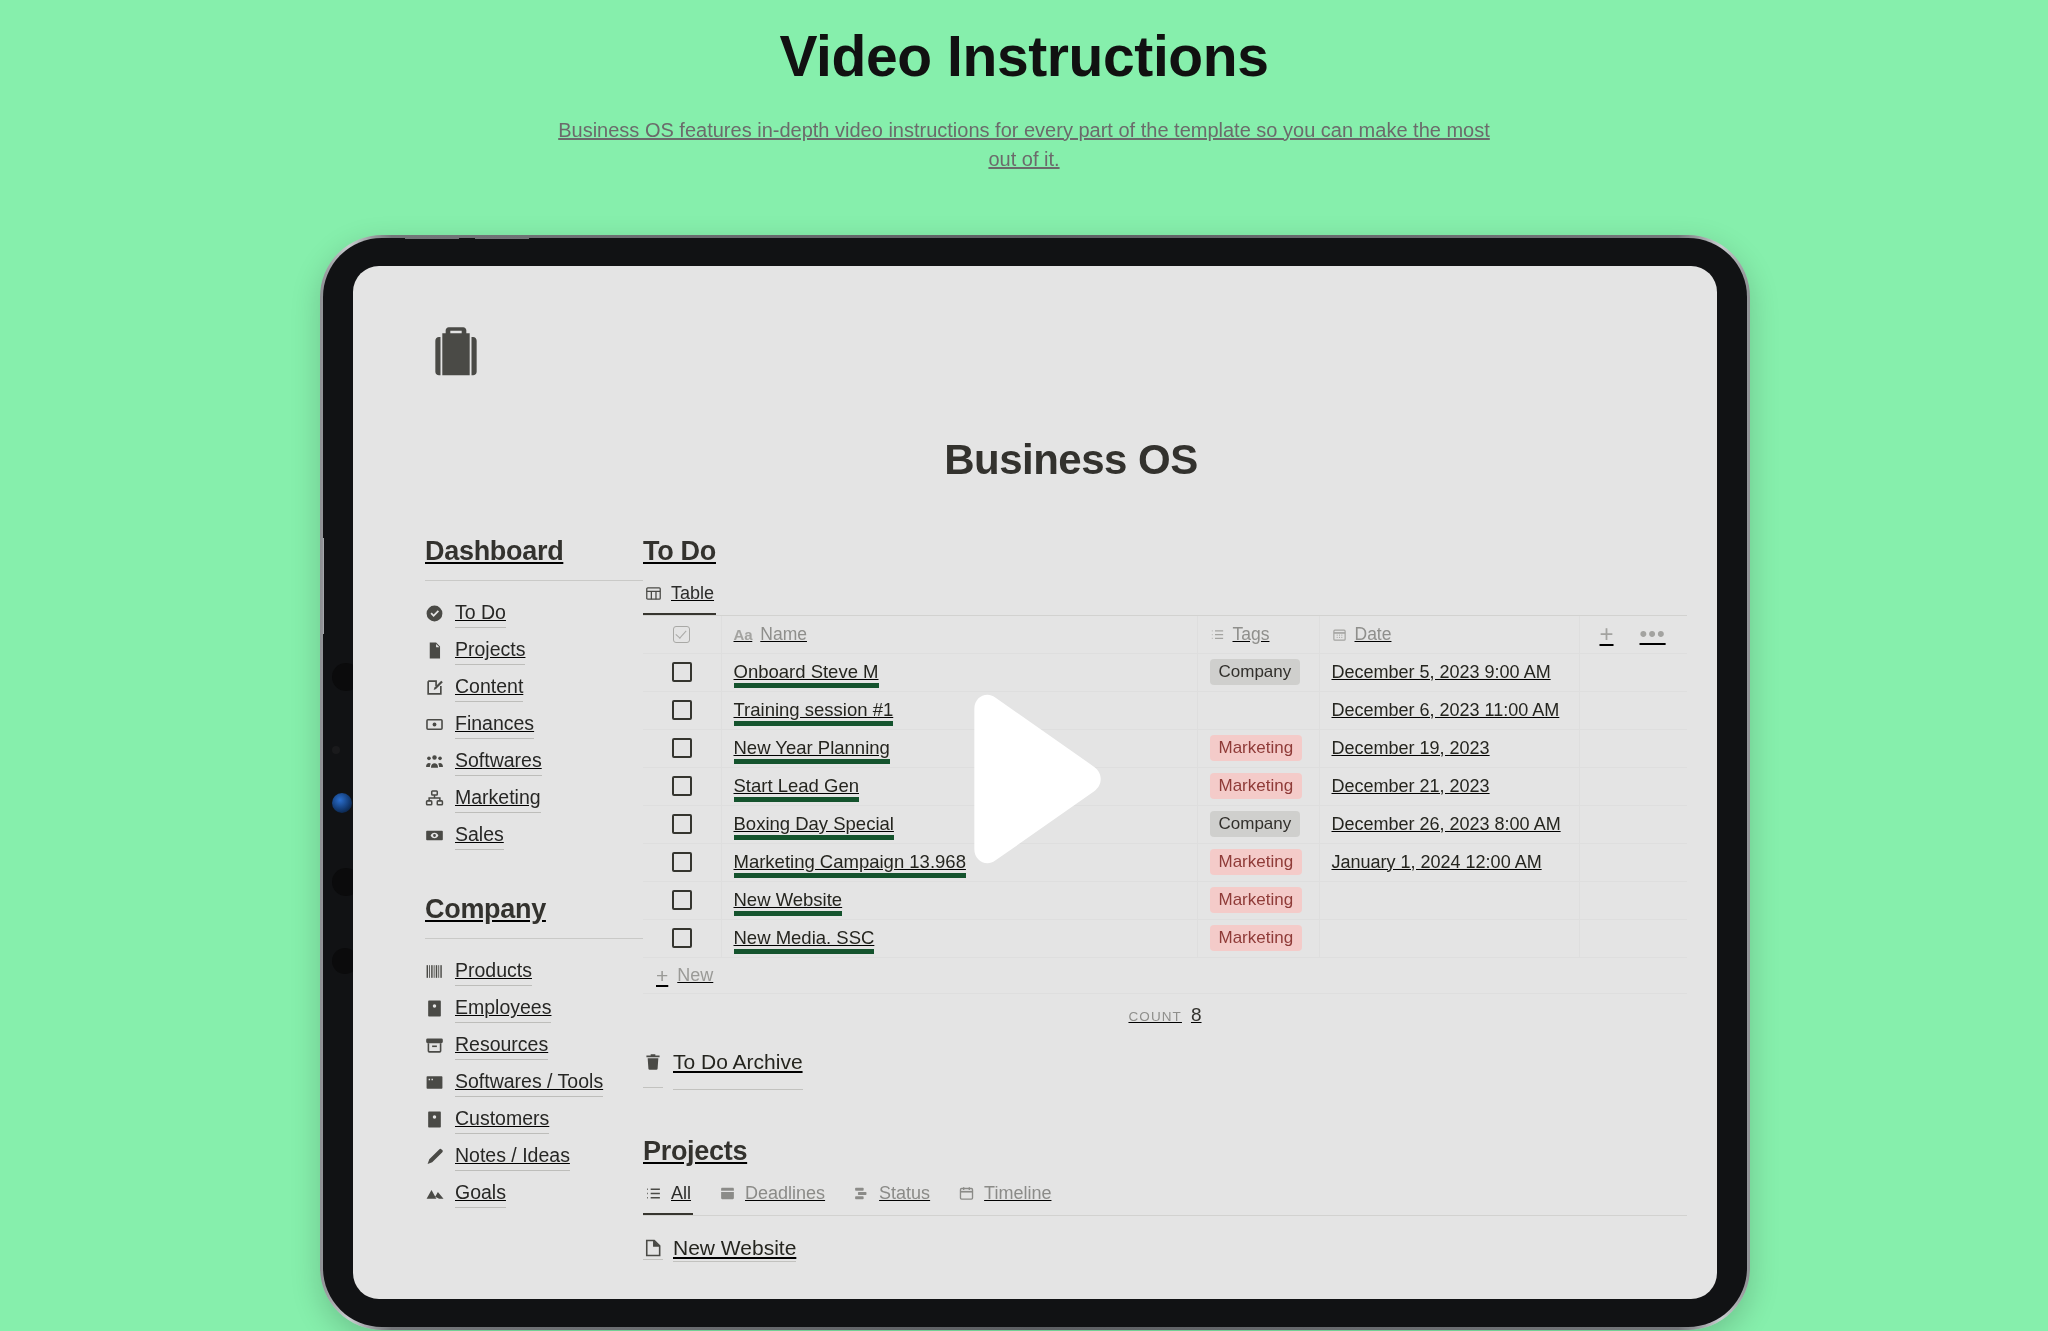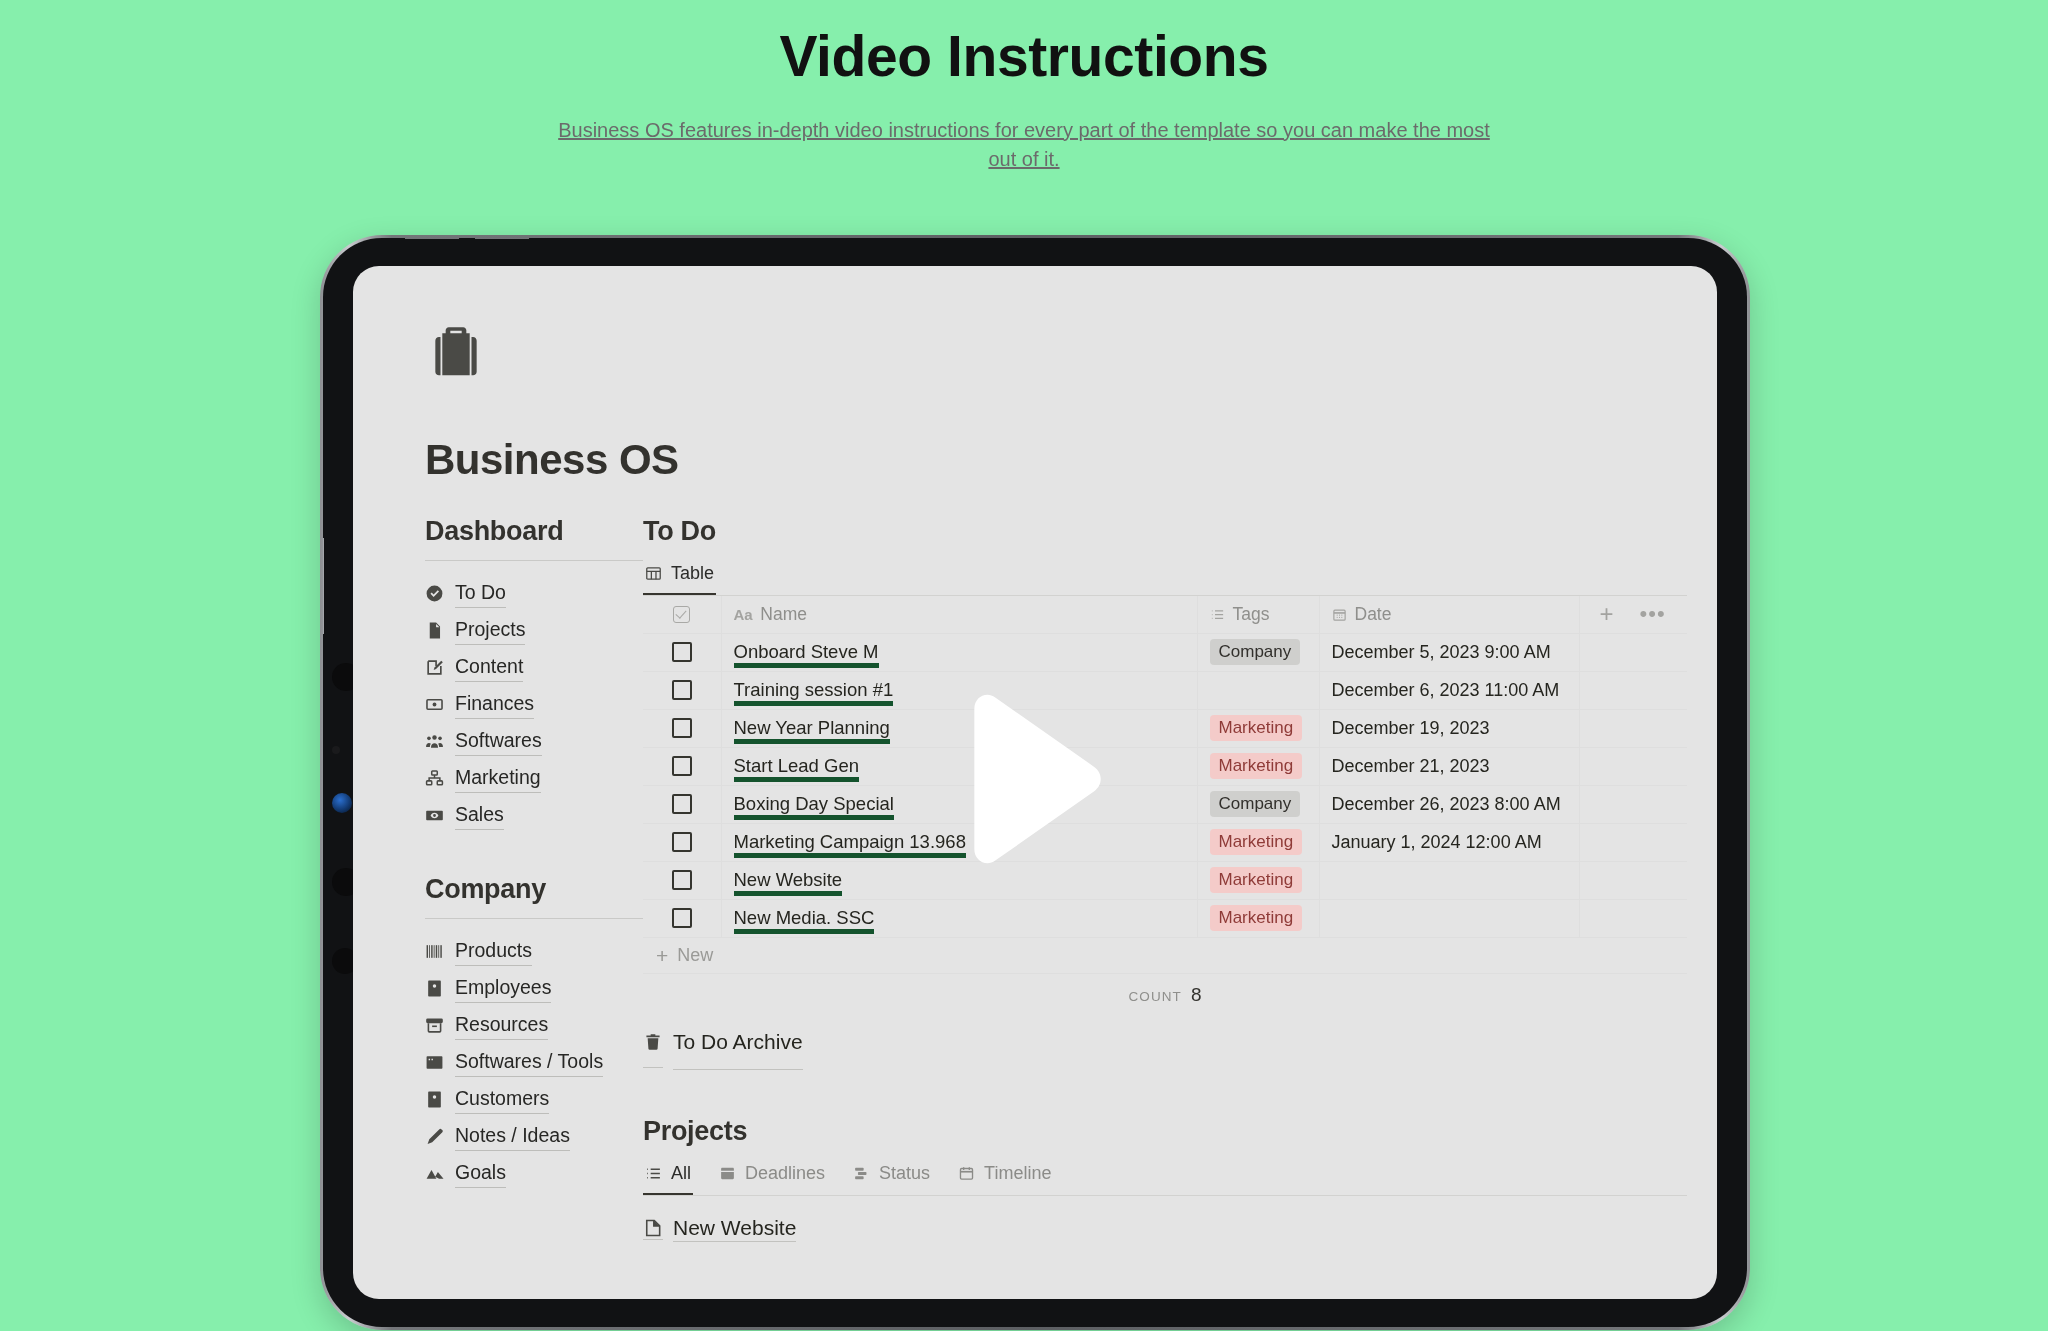--- a/index.html
+++ b/index.html
@@ -120,25 +120,27 @@
     width: 62px;
     height: 62px;
     color: #4a4a46;
   }
   .workspace-title {
     margin: 53px 0 0 72px;
     font-size: 42px;
     font-weight: 700;
     color: #33322e;
     letter-spacing: -0.5px;
+    text-align: center;
   }
 
   .columns {
     display: flex;
-    margin-top: 32px;
+    margin-top: 52px;
+    text-decoration: underline;
   }
 
   
   .sidebar {
     width: 290px;
     flex: 0 0 290px;
     padding-left: 72px;
   }
   .sec-title {
     font-size: 27px;

